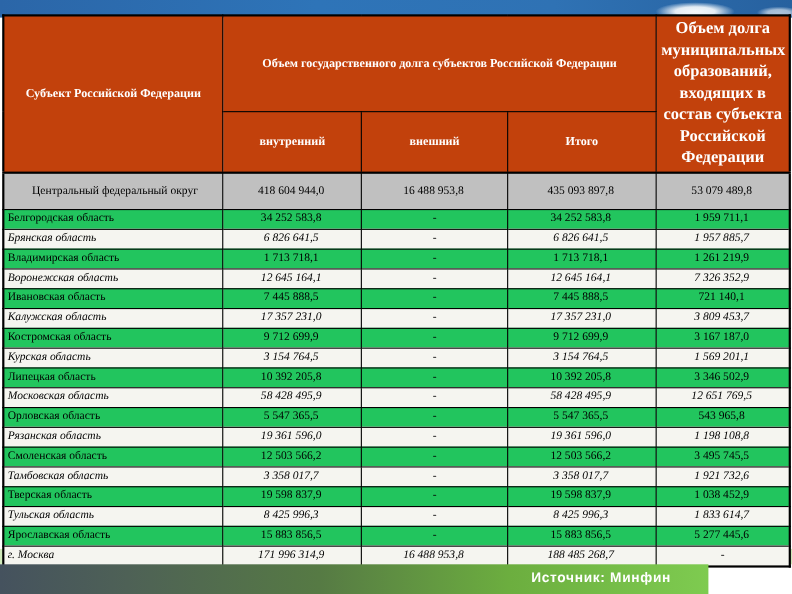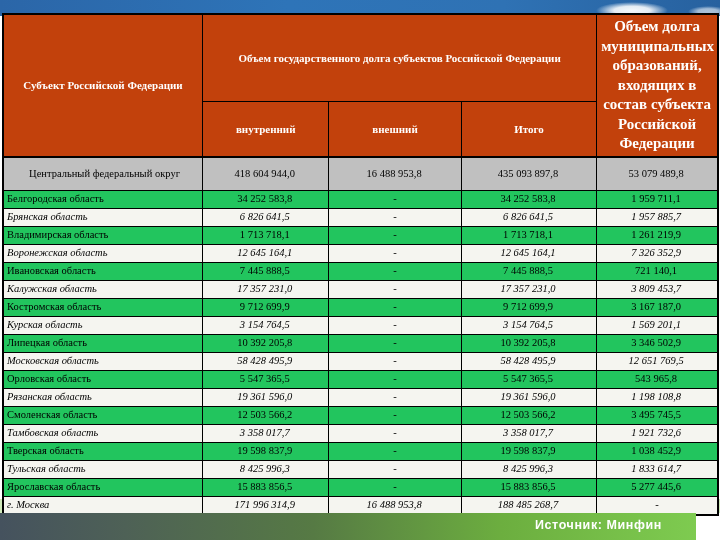--- a/index.html
+++ b/index.html
@@ -18,21 +18,21 @@
   }
   .cloud-1 { left:596px; top:2px; width:72px; height:17px; }
   .cloud-2 { left:688px; top:6px; width:40px; height:11px; opacity:.65; }
 
   
   .strip {
     position:absolute; left:0; top:499px; width:720px; height:14px;
     background:#cfe9ba; z-index:0;
   }
   .footer {
-    position:absolute; left:0; top:513px; width:696px; height:27px;
+    position:absolute; left:0; top:513px; width:644px; height:27px;
     background:linear-gradient(90deg,#45525e 0%, #4e6156 18%, #567a44 45%, #6cae3f 72%, #7ecb50 100%);
     z-index:2;
   }
   .footer-text {
     position:absolute; right:34px; top:5px;
     color:#ffffff; font-family:"Liberation Sans", sans-serif;
     font-weight:bold; font-size:12.5px; letter-spacing:.6px; white-space:nowrap;
   }
 
   

